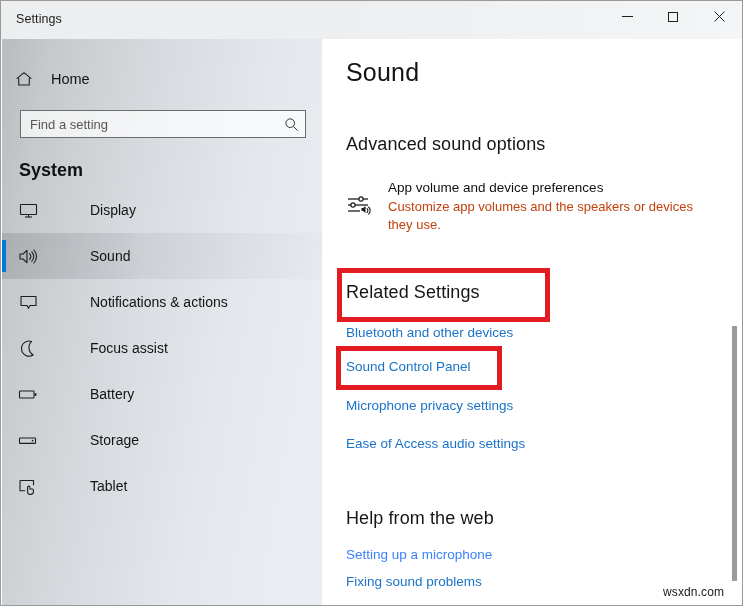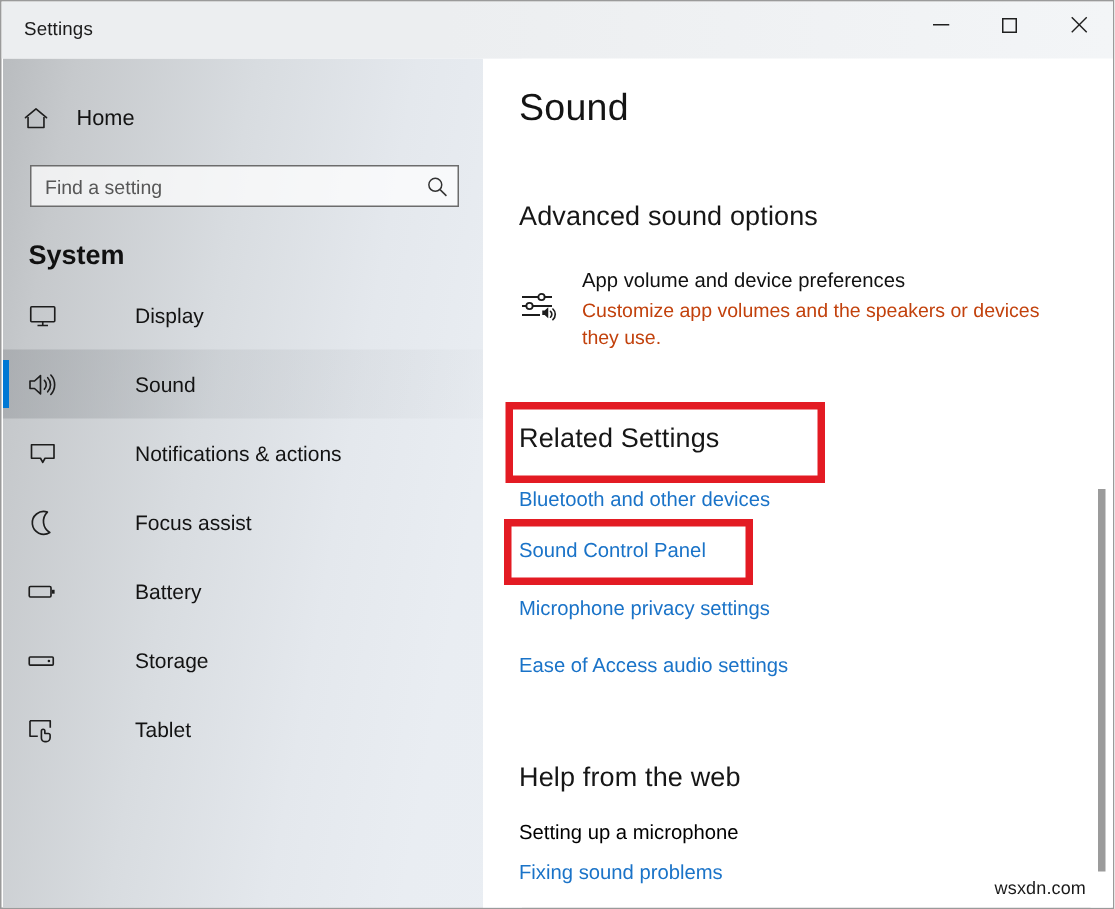--- a/index.html
+++ b/index.html
@@ -461,21 +461,21 @@
 
     <div class="section-head" id="related-head">Related Settings</div>
 
     <a class="link" id="link-bluetooth" href="#" style="color: rgb(26, 115, 200);">Bluetooth and other devices</a>
     <a class="link" id="link-soundcp" href="#" style="color: rgb(26, 115, 200);">Sound Control Panel</a>
     <a class="link" id="link-micpriv" href="#" style="color: rgb(26, 115, 200);">Microphone privacy settings</a>
     <a class="link" id="link-ease" href="#" style="color: rgb(26, 115, 200);">Ease of Access audio settings</a>
 
     <div class="section-head" id="help-head">Help from the web</div>
 
-    <a class="link" id="link-setupmic" href="#" style="color: #000000;">Setting up a microphone</a>
+    <a class="link" id="link-setupmic" href="#" style="color: #3b82f6;">Setting up a microphone</a>
     <a class="link" id="link-fixsound" href="#" style="color: rgb(26, 115, 200);">Fixing sound problems</a>
 
   </div>
 
   <div class="scrollbar">
     <div class="scroll-thumb"></div>
   </div>
 
   <div class="annot" id="annot-related" style="border-color: rgb(227, 27, 35);"></div>
   <div class="annot" id="annot-soundcp" style="border-color: rgb(227, 27, 35);"></div>

